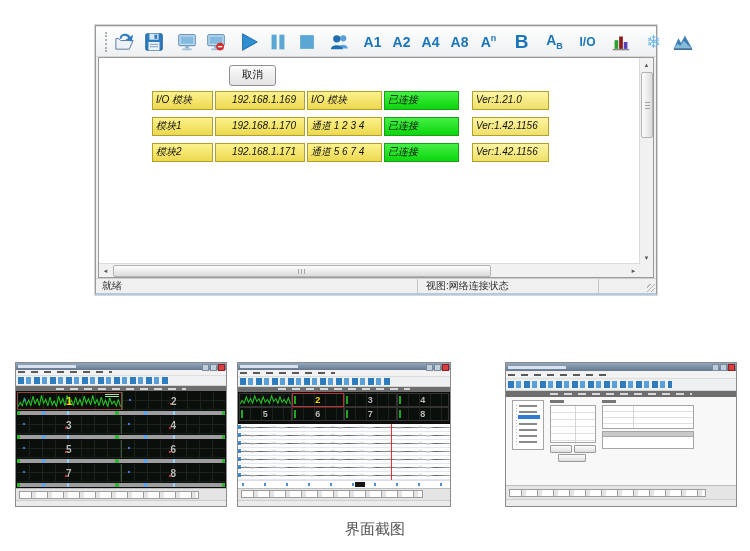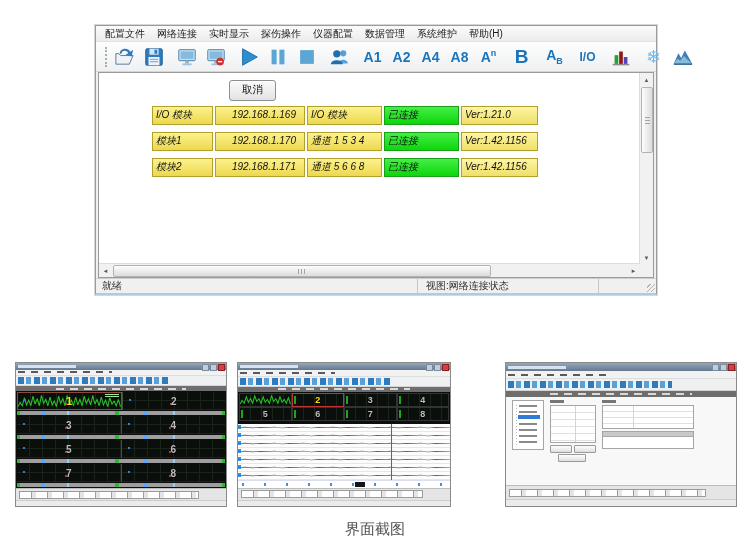--- a/index.html
+++ b/index.html
@@ -37,21 +37,21 @@
   .cancel-btn { position:absolute; left:130px; top:7px; width:45px; height:19px;
     background:linear-gradient(#fbfbfb,#e3e3e3); border:1px solid #8f8f8f; border-radius:3px;
     font-size:10.5px; color:#111; text-align:center; line-height:17px; box-shadow:inset 0 1px 0 #fff; cursor:default; }
 
   .module-table { position:absolute; left:53px; top:33px; }
   .trow { display:flex; gap:2px; margin-bottom:7px; }
   .tcell { height:17px; background:linear-gradient(#fcf28c,#ecd84f); border:1px solid #b1a02b;
     font-size:10px; line-height:15px; padding-left:3px; color:#101010; overflow:hidden; white-space:nowrap;font-style:italic; }
   .tcell.c1 { width:56px; } .tcell.c2 { width:72px;padding-left:16px; } .tcell.c3 { width:70px; }
   .tcell.c4 { width:70px; background:linear-gradient(#45ef45,#0cd60c); border-color:#18a018; }
-  .tcell.c5 { width:72px; background:linear-gradient(#fdf5a2,#efdf6a); }
+  .tcell.c5 { width:72px; background:linear-gradient(#fdf5a2,#efdf6a);margin-left:11px; }
 
   .vscroll { position:absolute; right:0; top:0; bottom:13px; width:13px; background:#f1f1f1; border-left:1px solid #dcdcdc; }
   .hscroll { position:absolute; left:0; right:13px; bottom:0; height:13px; background:#f1f1f1; border-top:1px solid #dcdcdc; display:flex; }
   .scroll-corner { position:absolute; right:0; bottom:0; width:13px; height:13px; background:#f1f1f1; }
   .sc-arrow { width:13px; height:13px; display:flex; align-items:center; justify-content:center;
     font-size:6px; color:#5a5a5a; flex:0 0 auto; }
   .vscroll .sc-arrow.up { position:absolute; top:0; left:0; }
   .vscroll .sc-arrow.down { position:absolute; bottom:0; left:0; }
   .v-thumb { position:absolute; left:1px; top:14px; width:10px; height:64px;
     background:linear-gradient(90deg,#fdfdfd,#dcdcdc); border:1px solid #b3b3b3; border-radius:2px;
@@ -166,30 +166,20 @@
   .m3-btn { position:absolute; width:20px; height:6px; background:linear-gradient(#fdfdfd,#dedede);
     border:1px solid #9a9a9a; border-radius:1px; }
 </style>
 </head>
 <body>
 
 <div class="page">
 
   <div class="main-window">
 
-    <div class="menubar">
-      <span class="menu-item">配置文件</span>
-      <span class="menu-item">网络连接</span>
-      <span class="menu-item">实时显示</span>
-      <span class="menu-item">探伤操作</span>
-      <span class="menu-item">仪器配置</span>
-      <span class="menu-item">数据管理</span>
-      <span class="menu-item">系统维护</span>
-      <span class="menu-item">帮助(H)</span>
-    </div>
 
     <div class="toolbar">
       <span class="tb-grip"></span>
 
       <span class="tb-btn">
           <svg width="23" height="23" viewBox="0 0 24 24">
             <path d="M3 9 L3 20 L17 20 L21 11 L8 11 L6 9 Z" fill="#eef3f8" stroke="#5a789a" stroke-width="1"></path>
             <path d="M7 9 C7 3 16 2 18 7 L21 5 L19.5 12 L13 10 L16 8.5 C14 5 9 5.5 9 9 Z" fill="#2d7cc0"></path>
           </svg>
         </span>
@@ -316,28 +306,28 @@
         <div class="trow">
           <div class="tcell c1">I/O 模块</div>
           <div class="tcell c2">192.168.1.169</div>
           <div class="tcell c3">I/O 模块</div>
           <div class="tcell c4">已连接</div>
           <div class="tcell c5">Ver:1.21.0</div>
         </div>
         <div class="trow">
           <div class="tcell c1">模块1</div>
           <div class="tcell c2">192.168.1.170</div>
-          <div class="tcell c3">通道 1 5 3 4</div>
+          <div class="tcell c3">通道 1 2 3 4</div>
           <div class="tcell c4">已连接</div>
           <div class="tcell c5">Ver:1.42.1156</div>
         </div>
         <div class="trow">
           <div class="tcell c1">模块2</div>
           <div class="tcell c2">192.168.1.171</div>
-          <div class="tcell c3">通道 5 6 6 8</div>
+          <div class="tcell c3">通道 5 6 7 4</div>
           <div class="tcell c4">已连接</div>
           <div class="tcell c5">Ver:1.42.1156</div>
         </div>
       </div>
 
       <div class="vscroll">
         <span class="sc-arrow up">▲</span>
         <div class="v-thumb">
             <span class="gripv"></span>
           </div>

